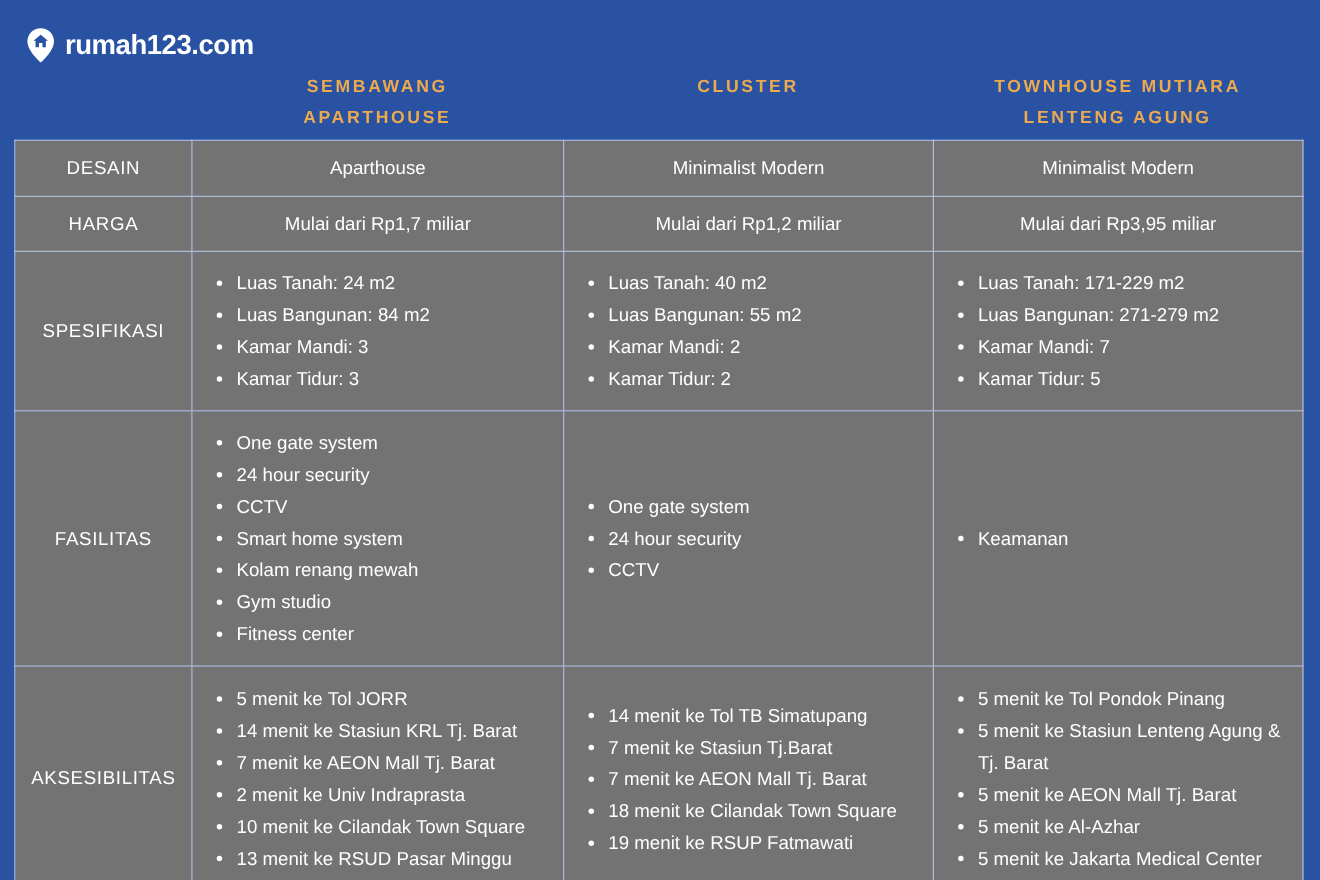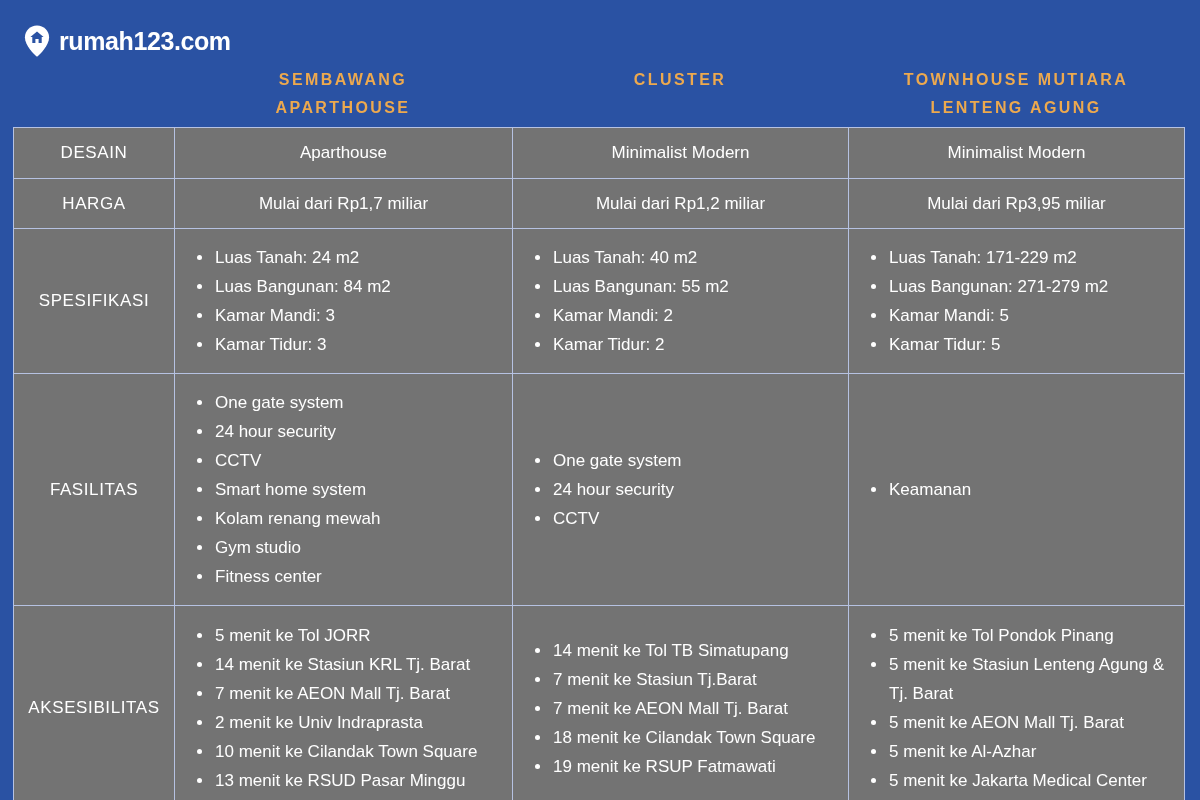--- a/index.html
+++ b/index.html
@@ -200,21 +200,21 @@
             <li>Luas Tanah:  40 m2</li>
             <li>Luas Bangunan: 55 m2</li>
             <li>Kamar Mandi: 2</li>
             <li>Kamar Tidur: 2</li>
           </ul>
       </td>
       <td class="cell-list c3">
         <ul class="speclist">
             <li>Luas Tanah:  171-229 m2</li>
             <li>Luas Bangunan: 271-279 m2</li>
-            <li>Kamar Mandi: 5</li>
+            <li>Kamar Mandi: 7</li>
             <li>Kamar Tidur: 5</li>
           </ul>
       </td>
     </tr>
 
     <tr class="r-fasil">
       <td class="row-label">FASILITAS</td>
       <td class="cell-list c1">
         <ul class="speclist">
             <li>One gate system</li>

